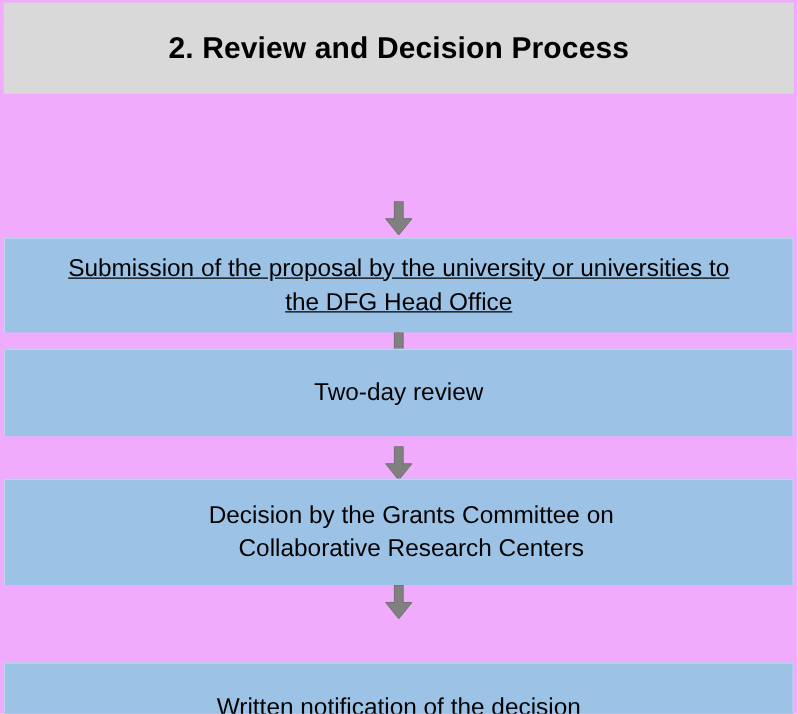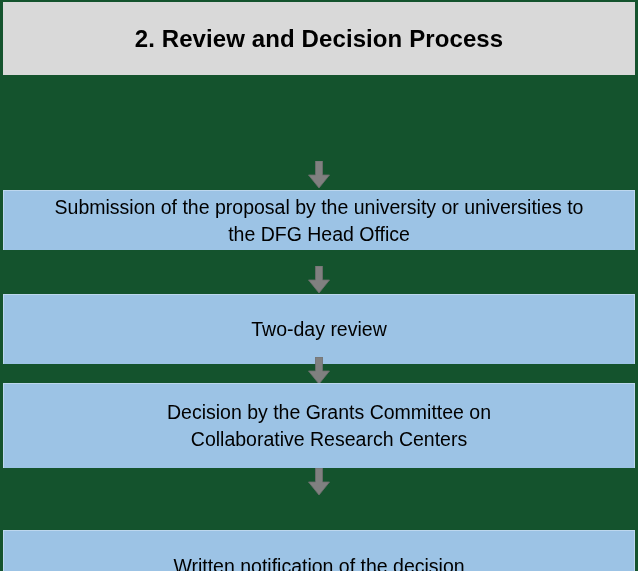--- a/index.html
+++ b/index.html
@@ -10,21 +10,21 @@
     width: 638px;
     height: 571px;
     background: #ffffff;
     font-family: "Liberation Sans", sans-serif;
     overflow: hidden;
   }
   #flowchart {
     position: relative;
     width: 638px;
     height: 571px;
-    background: #14532d;
+    background: #f0abfc;
   }
 
   
   .header-bar {
     position: absolute;
     left: 3px;
     top: 2px;
     width: 632px;
     height: 73px;
     background: #d9d9d9;
@@ -59,22 +59,22 @@
   .step-label {
     font-size: 19.5px;
     color: #000000;
     text-align: center;
     line-height: 1.38;
     padding: 0 22px;
     white-space: pre-line;
   }
 
   .box-1 { top: 85px;  height: 76px; }
-  .box-2 { top: 190px; height: 60px; }
-  .box-3 { top: 294px; height: 70px; }
+  .box-2 { top: 190px; height: 76px; text-decoration: underline; }
+  .box-3 { top: 279px; height: 70px; }
   .box-4 { top: 383px; height: 85px; padding-left: 20px; }
   .box-5 { top: 530px; height: 71px; }
 
   
   .arrow {
     position: absolute;
     left: 50%;
     transform: translateX(-50%);
     width: 24px;
     height: 28px;

